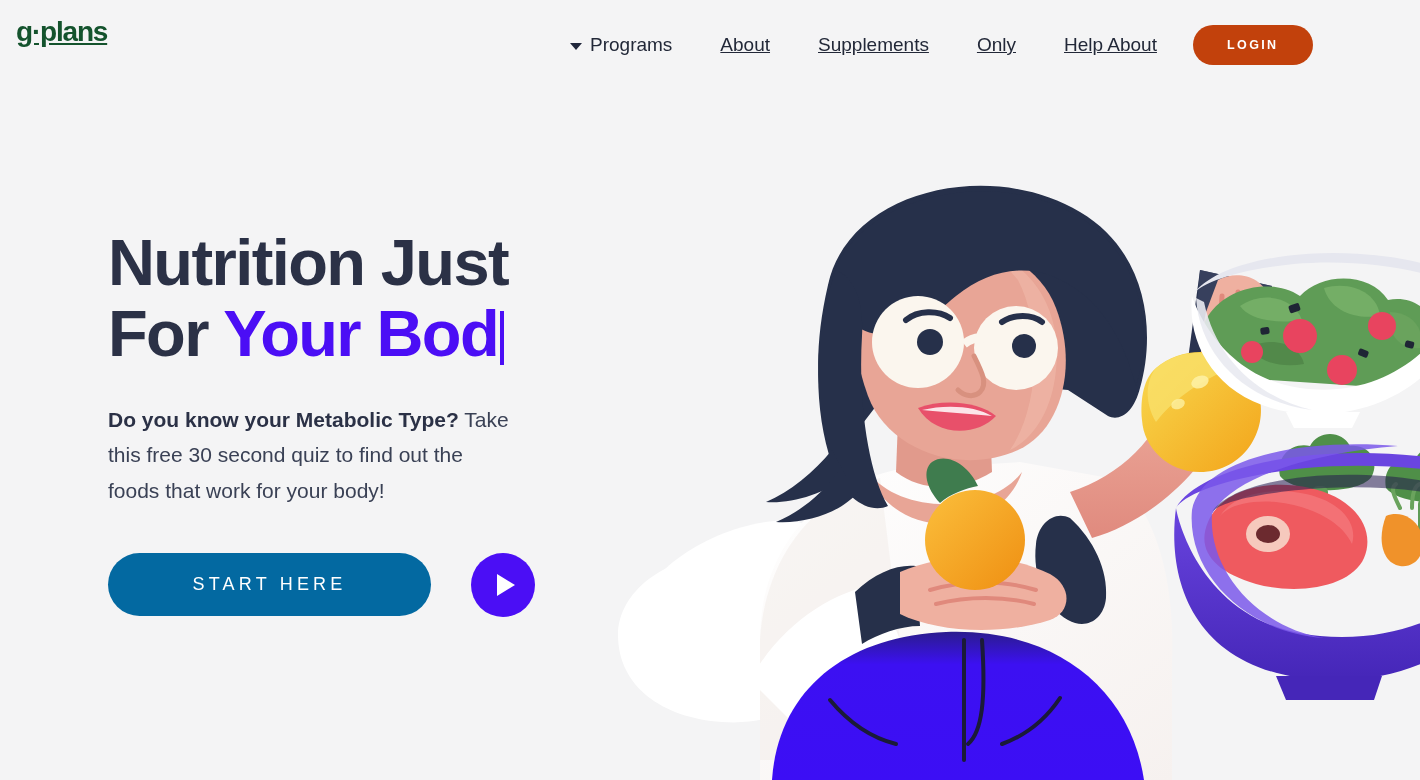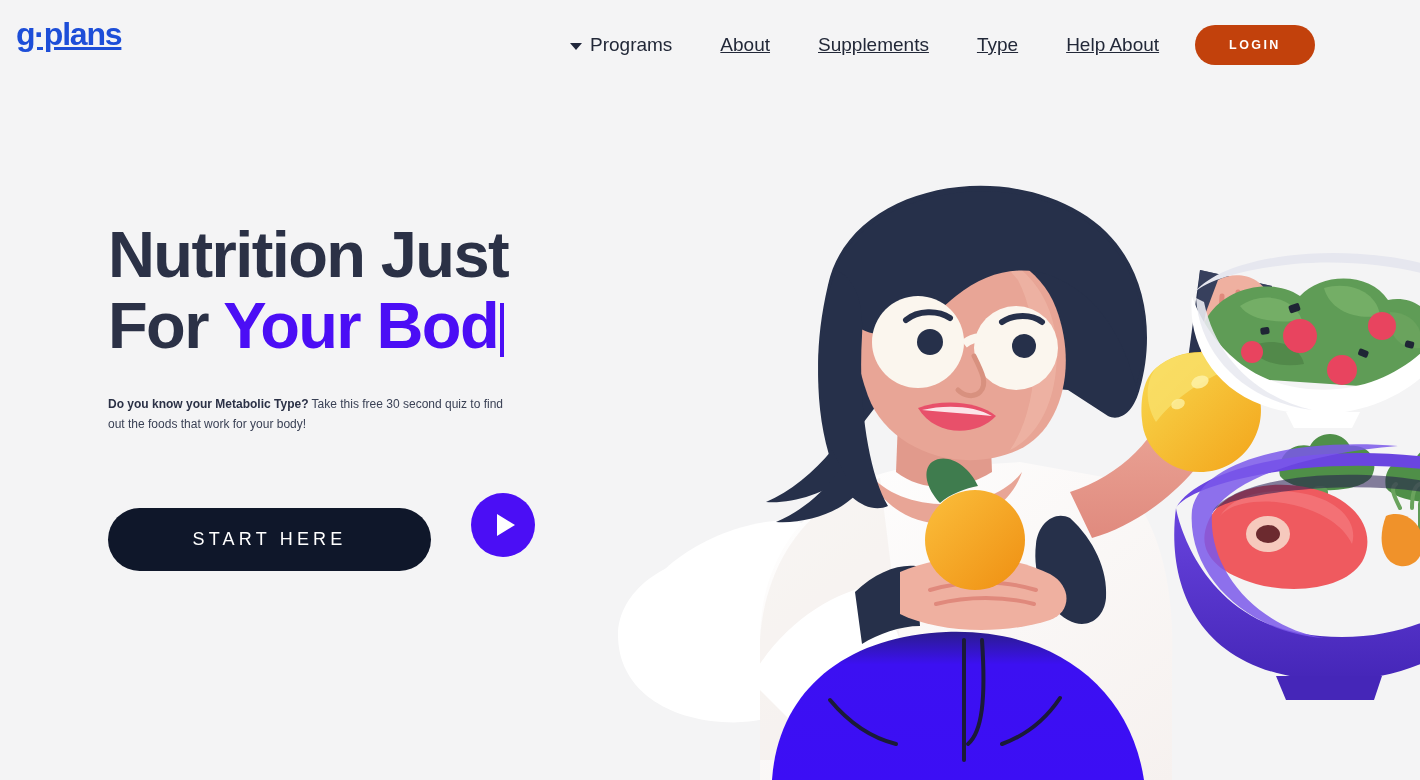--- a/index.html
+++ b/index.html
@@ -26,24 +26,24 @@
     height: 82px;
     display: flex;
     align-items: center;
     z-index: 40;
   }
 
   .brand {
     position: absolute;
     left: 16px;
     top: 18px;
-    font-size: 32px;
+    font-size: 28px;
     font-weight: 700;
     letter-spacing: -1.2px;
-    color: #1d4ed8;
+    color: #14532d;
     line-height: 1;
     user-select: none;
   }
 
   .nav {
     position: absolute;
     left: 570px;
     top: 25px;
     display: flex;
     align-items: center;
@@ -83,21 +83,21 @@
     font-weight: 700;
     letter-spacing: 2.4px;
     cursor: pointer;
     white-space: nowrap;
   }
 
   
   .hero-text {
     position: absolute;
     left: 108px;
-    top: 220px;
+    top: 228px;
     width: 470px;
     z-index: 30;
   }
 
   .headline {
     font-size: 65px;
     line-height: 1.09;
     font-weight: 700;
     letter-spacing: -1.6px;
     color: #2b3146;
@@ -110,47 +110,46 @@
     height: 54px;
     background: #4b0ef5;
     vertical-align: -9px;
     margin-left: 2px;
     animation: blink 1s step-end infinite;
   }
   @keyframes blink { 50% { opacity: 0; } }
 
   .subhead {
     margin-top: 32px;
-    font-size: 12px;
+    font-size: 21px;
     line-height: 1.7;
     color: #3a4155;
     width: 410px;
   }
   .subhead b { font-weight: 700; color: #2b3146; }
 
   .cta-row {
     margin-top: 44px;
     display: flex;
     align-items: center;
     gap: 40px;
   }
 
   .start-btn {
-    background: #0f172a;
+    background: #0369a1;
     color: #fff;
     border: none;
     border-radius: 32px;
     width: 323px;
     height: 63px;
     font-family: "Liberation Sans", sans-serif;
     font-size: 18px;
     font-weight: 500;
     letter-spacing: 4.2px;
     cursor: pointer;
-    margin-top: 30px;
   }
 
   .play-btn {
     width: 64px; height: 64px;
     border-radius: 50%;
     background: #4b0ef5;
     border: none;
     cursor: pointer;
     display: flex;
     align-items: center;
@@ -190,21 +189,21 @@
 
 <header class="site-header">
 
   <a class="brand" href="#">g·plans</a>
 
   <nav class="nav">
     <span class="nav-caret"></span>
     <a class="nav-link first" href="#">Programs</a>
     <a class="nav-link" href="#">About</a>
     <a class="nav-link" href="#">Supplements</a>
-    <a class="nav-link" href="#">Type</a>
+    <a class="nav-link" href="#">Only</a>
     <a class="nav-link" href="#">Help About</a>
     <button class="login-btn">LOGIN</button>
   </nav>
 
 </header>
 
 <section class="hero-text">
 
   <h1 class="headline"><span>Nutrition Just For </span><span class="accent">Your Bod</span><span class="type-cursor"></span></h1>
 

